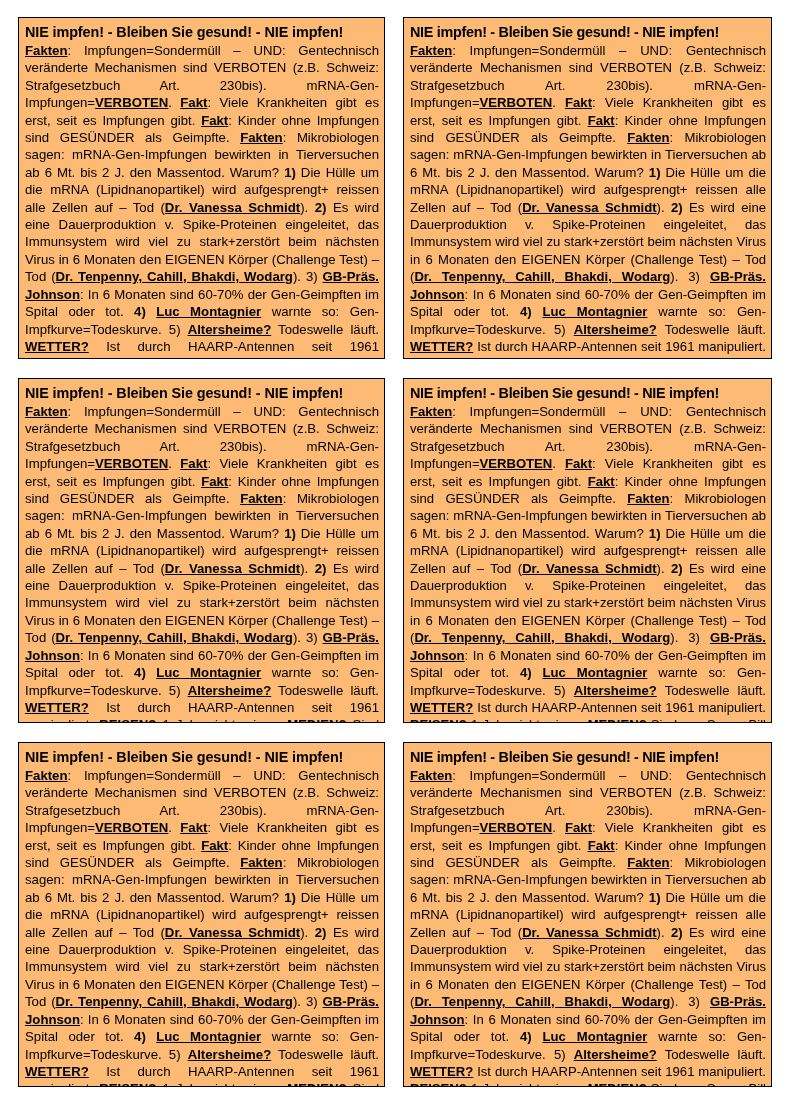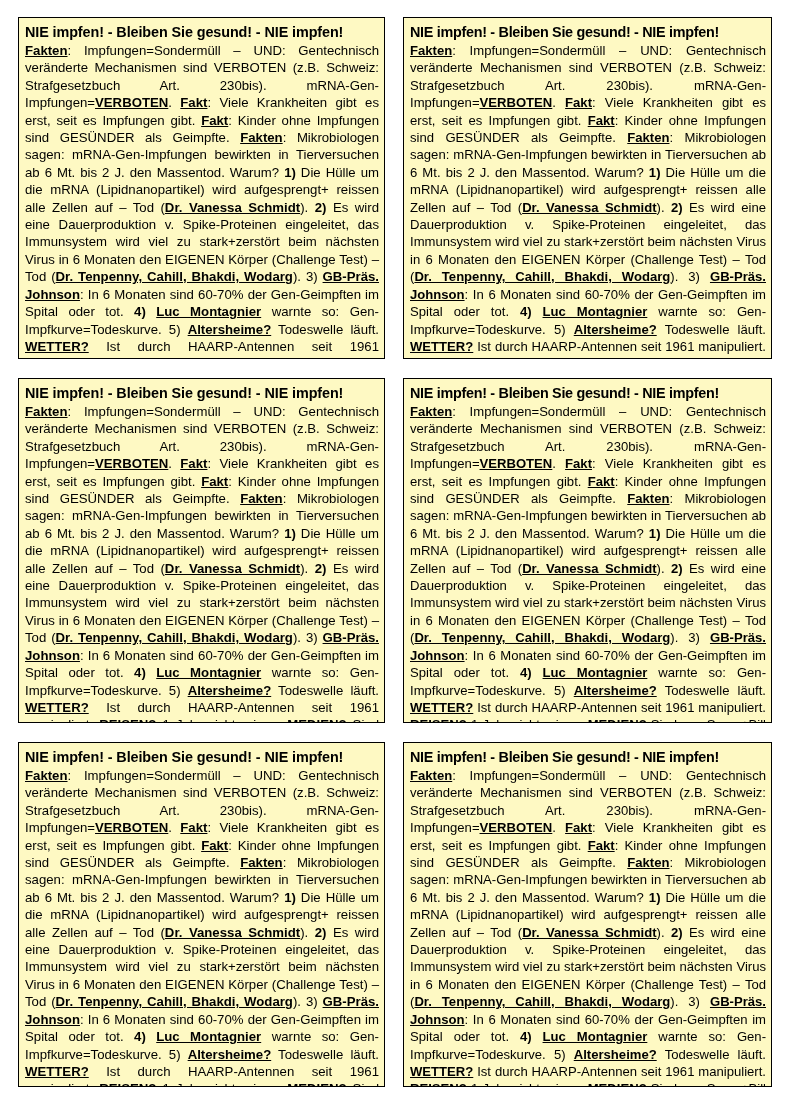--- a/index.html
+++ b/index.html
@@ -27,21 +27,21 @@
     column-gap: 18px;
     row-gap: 19px;
     padding: 17px 19px 0 18px;
     box-sizing: border-box;
   }
 
   .flyer {
     border: 1px solid #000000;
     box-sizing: border-box;
     padding: 4px 5px 2px 6px;
-    background: #fef9c3;
+    background: #fdba74;
     overflow: hidden;
     position: relative;
   }
 
   .flyer-title {
     font-size: 14.4px;
     font-weight: bold;
     line-height: 20px;
     color: #000000;
     white-space: nowrap;

